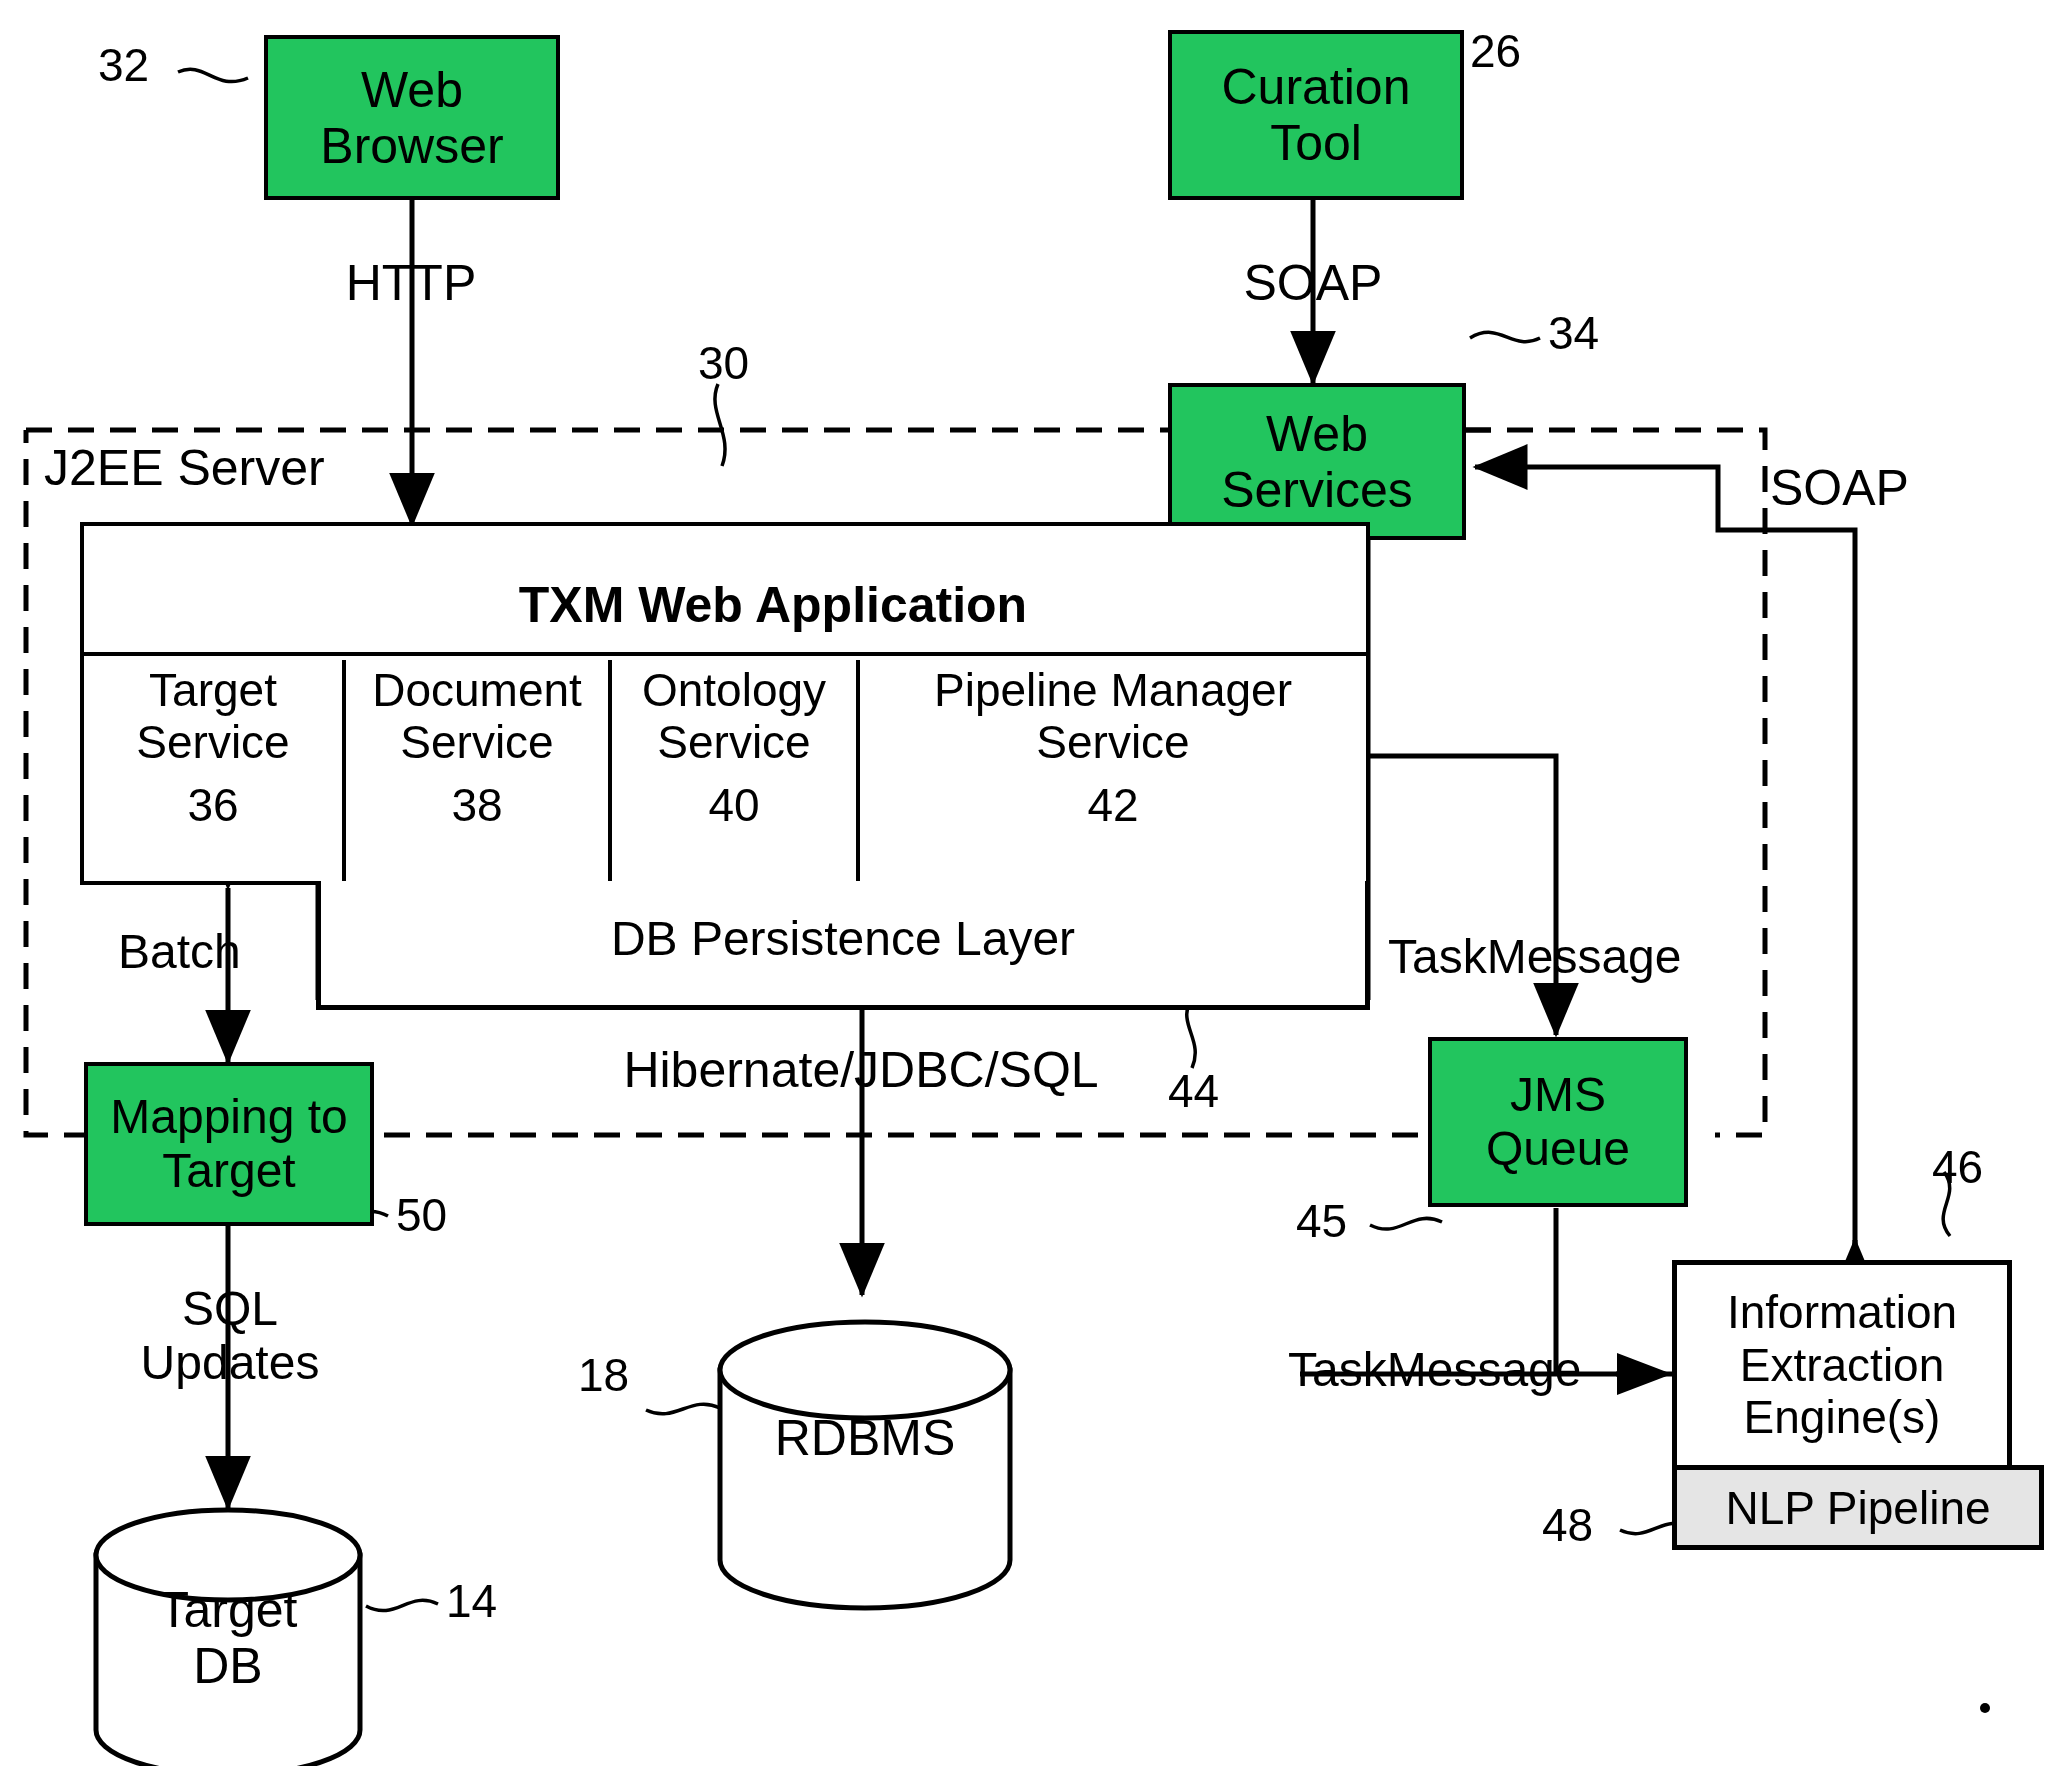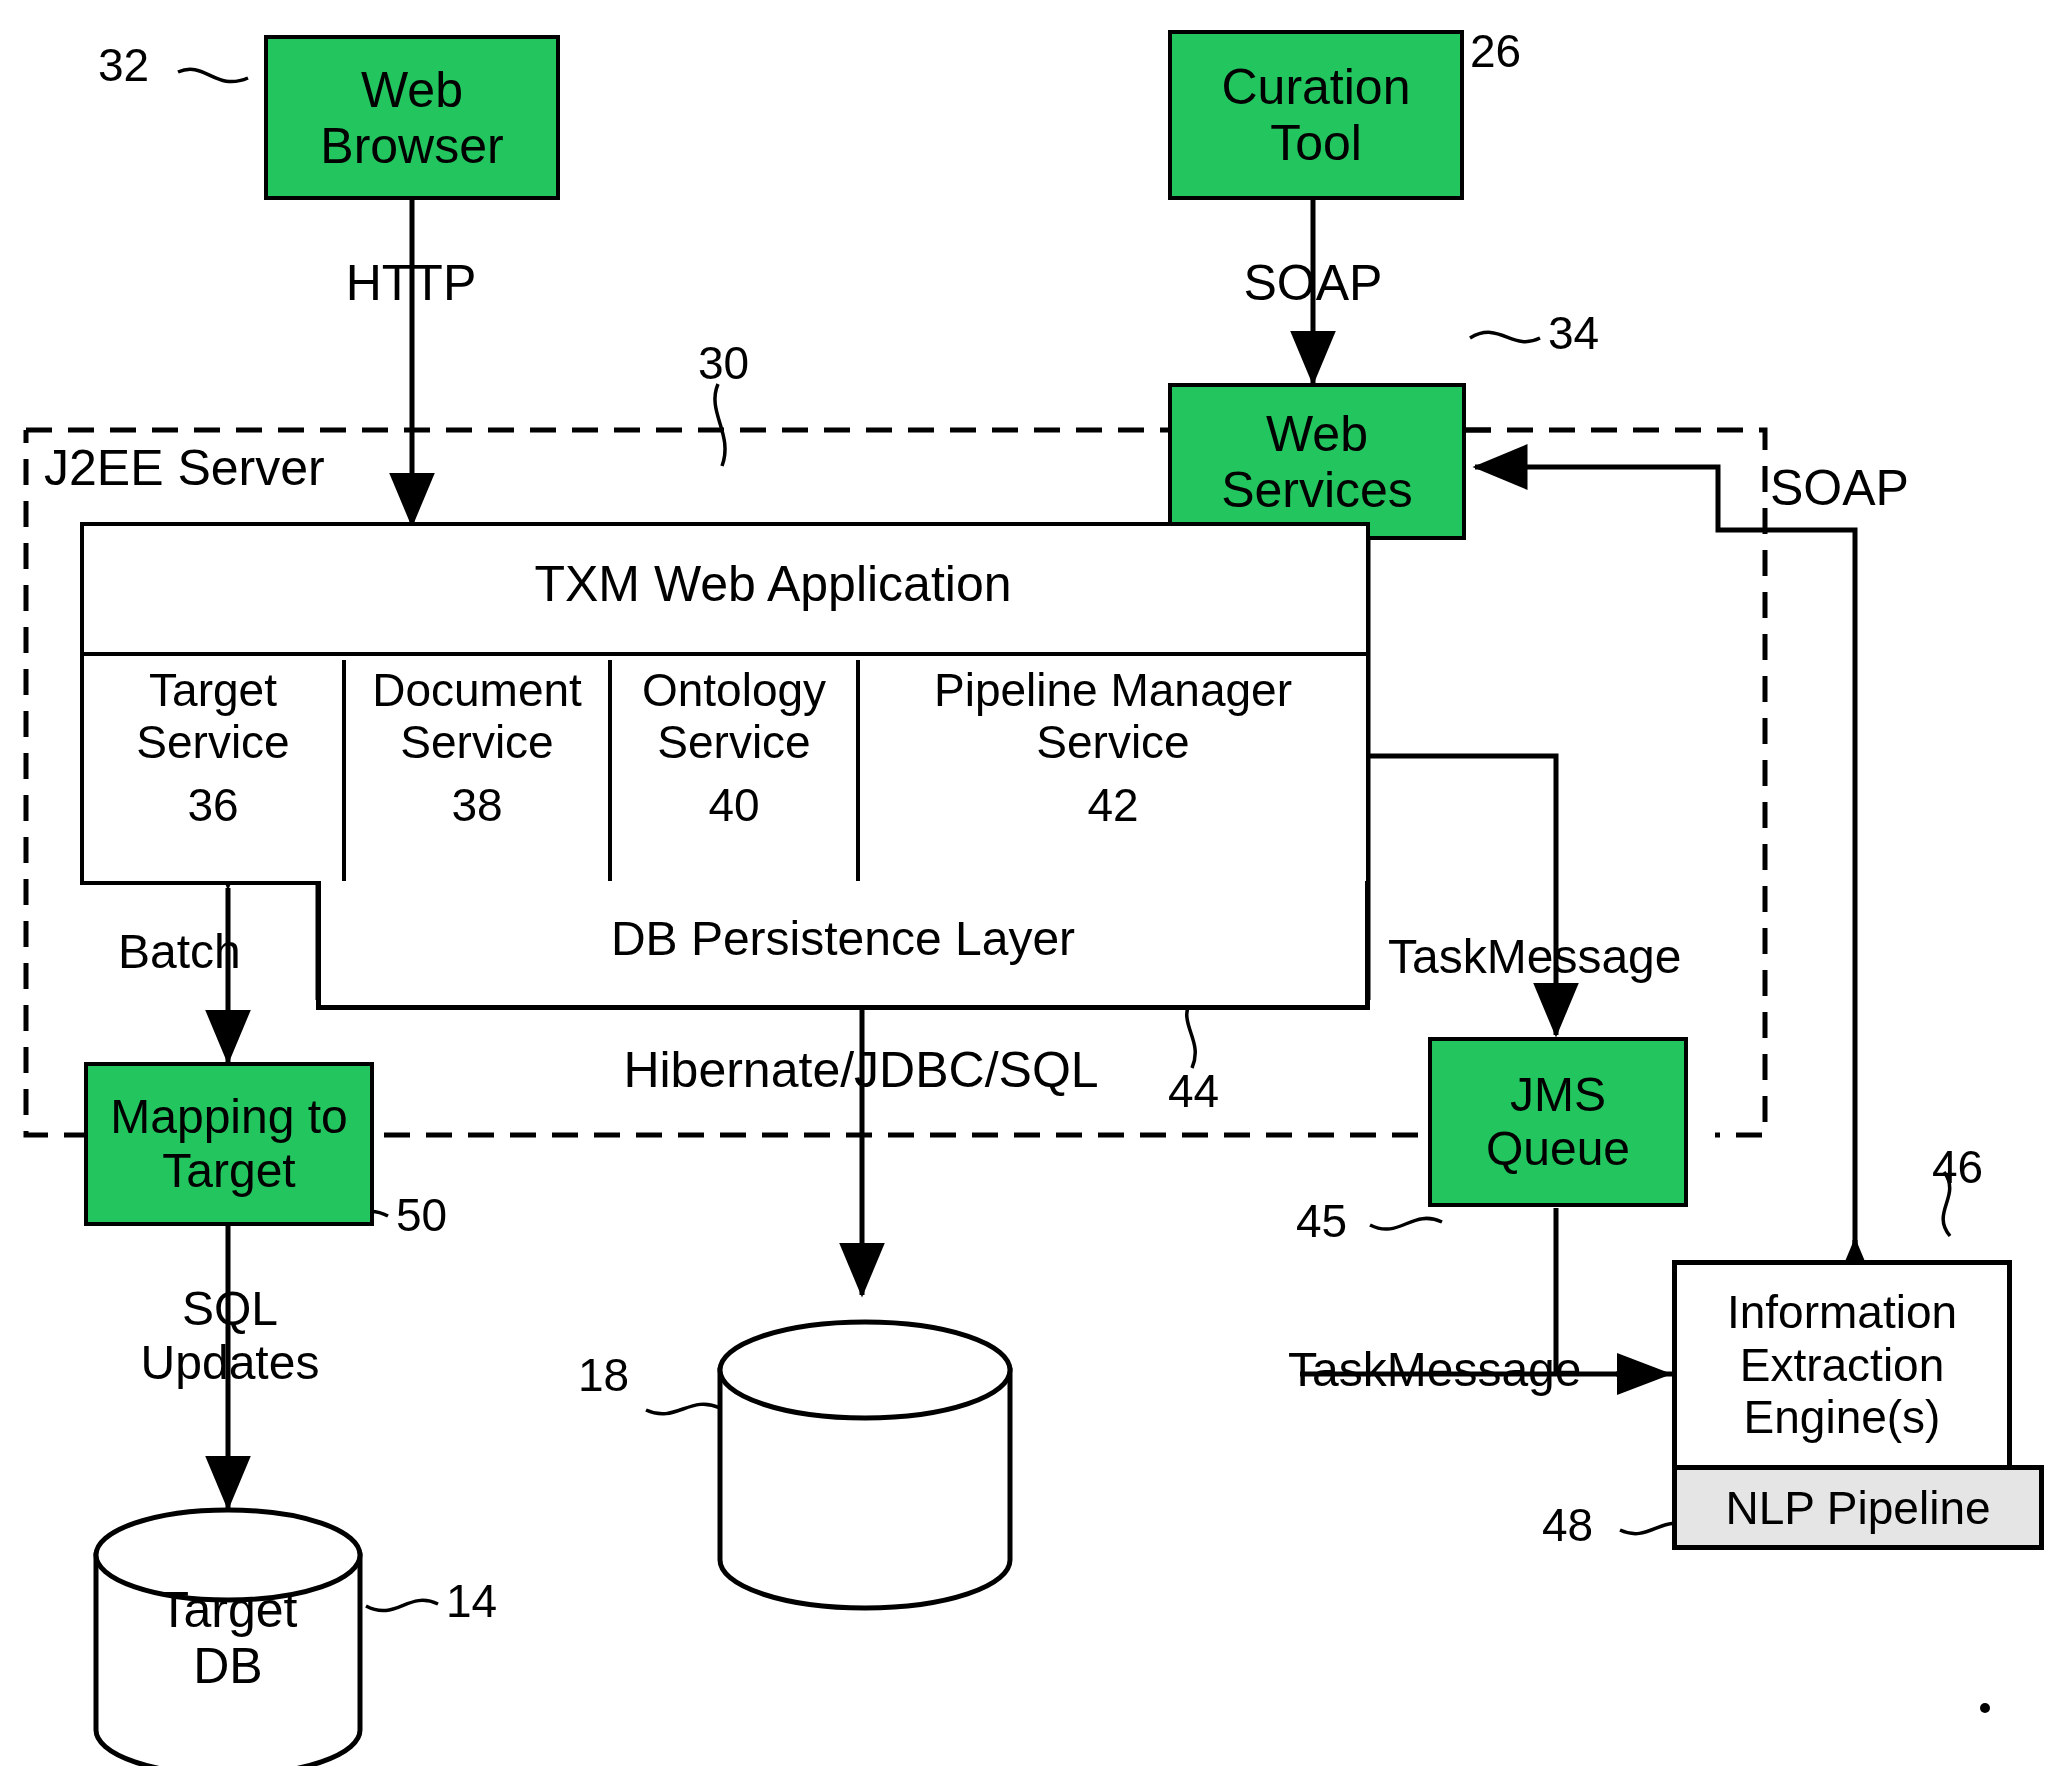--- a/index.html
+++ b/index.html
@@ -180,21 +180,21 @@
   </div>
 
   <div class="box t50" style="left:1168px; top:383px; width:298px; height:157px;">
     <span style="white-space:pre-line;">Web
 Services</span>
   </div>
 
   <div style="position:absolute; left:80px; top:522px; width:1290px; height:363px;
               border:4px solid #000; box-sizing:border-box; background:#fff;"></div>
 
-  <div class="lbl t50" style="left:80px; top:556px; width:1386px;">TXM Web Application</div>
+  <div class="lbl t50" style="left:80px; top:577px; width:1386px;font-weight:bold;">TXM Web Application</div>
 
   <div style="position:absolute; left:80px; top:652px; width:1290px; height:4px; background:#000;"></div>
 
   <div class="svc t46" style="left:84px; top:660px; width:262px; height:221px; border-right:4px solid #000;">
     <span style="white-space:pre-line;">Target
 Service</span>
     <span class="num" style="margin-top:10px;">36</span>
   </div>
 
   <div class="svc t46" style="left:346px; top:660px; width:266px; height:221px; border-right:4px solid #000;">
@@ -236,20 +236,21 @@
 Extraction
 Engine(s)</span>
   </div>
 
   <div style="position:absolute; left:1672px; top:1465px; width:372px; height:85px;
               border:5px solid #000; box-sizing:border-box; background:#e5e5e5;
               display:flex; align-items:center; justify-content:center;">
     <span class="t46">NLP Pipeline</span>
   </div>
 
+  <div class="lbl t50" style="left:720px; top:1410px; width:290px;">RDBMS</div>
 
   <div class="lbl t50" style="left:96px; top:1582px; width:264px; white-space:pre-line;">Target
 DB</div>
 
   <div class="lbl t50" style="left:44px; top:440px; width:330px; text-align:left;">J2EE Server</div>
 
   <div class="lbl t50" style="left:286px; top:255px; width:250px;">HTTP</div>
 
   <div class="lbl t50" style="left:1188px; top:255px; width:250px;">SOAP</div>
 

